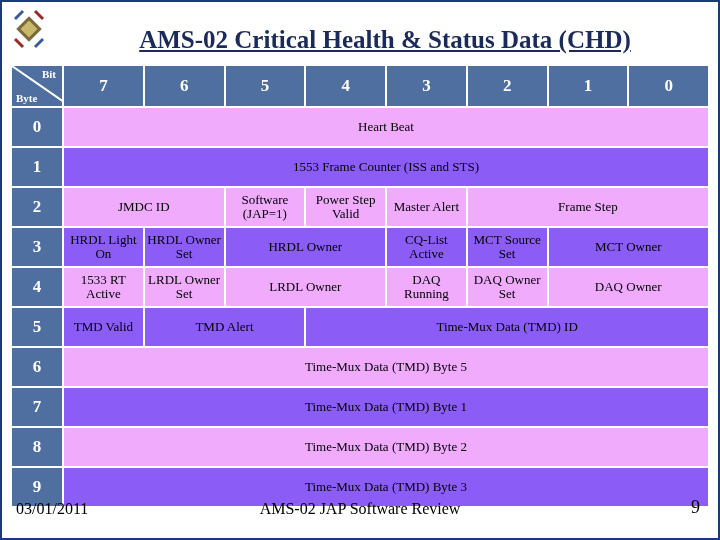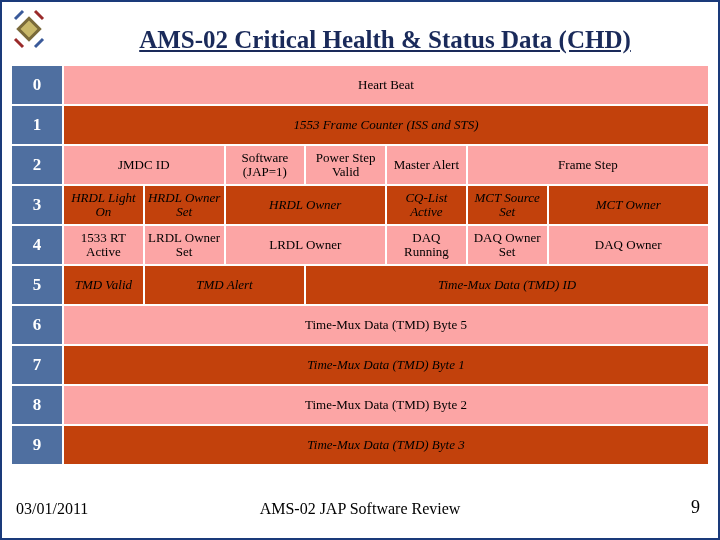--- a/index.html
+++ b/index.html
@@ -61,22 +61,22 @@
   .corner .bit { position: absolute; top: 2px; right: 6px; }
   .corner .byte { position: absolute; bottom: 2px; left: 4px; }
   .corner svg { position: absolute; top:0; left:0; }
   .tbl td.rowhdr {
     background: #4f6fa0;
     color: #fff;
     font-weight: bold;
     font-size: 17px;
     width: 48px;
   }
-  .r-even td:not(.rowhdr) { background: #fca5a5; }
-  .r-odd td:not(.rowhdr) { background: #c2410c; font-style: italic; }
+  .r-even td:not(.rowhdr) { background: #f0abfc; }
+  .r-odd td:not(.rowhdr) { background: #8b5cf6; }
   .tbl td { font-size: 13px; color: #000; height: 30px; line-height: 1.1; }
   .footer {
     position: absolute;
     bottom: 20px;
     left: 0;
     width: 100%;
     font-family: "Times New Roman", serif;
   }
   .footer .date { position: absolute; left: 14px; bottom: 0; font-size: 16px; }
   .footer .center { text-align: center; font-size: 16px; }
@@ -106,20 +106,37 @@
       <col>
       <col>
       <col>
       <col>
       <col>
       <col>
       <col>
       <col>
   </colgroup>
   <tbody>
+      <tr>
+    <th class="corner">
+      <svg width="52" height="36">
+            <line x1="0" y1="0" x2="52" y2="36" stroke="#fff" stroke-width="2"></line>
+          </svg>
+      <span class="bit">Bit</span>
+      <span class="byte">Byte</span>
+    </th>
+    <th>7</th>
+    <th>6</th>
+    <th>5</th>
+    <th>4</th>
+    <th>3</th>
+    <th>2</th>
+    <th>1</th>
+    <th>0</th>
+  </tr>
   <tr class="r-even">
     <td class="rowhdr">0</td>
     <td colspan="8">Heart Beat</td>
   </tr>
   <tr class="r-odd">
     <td class="rowhdr">1</td>
     <td colspan="8">1553 Frame Counter (ISS and STS)</td>
   </tr>
   <tr class="r-even">
     <td class="rowhdr">2</td>

